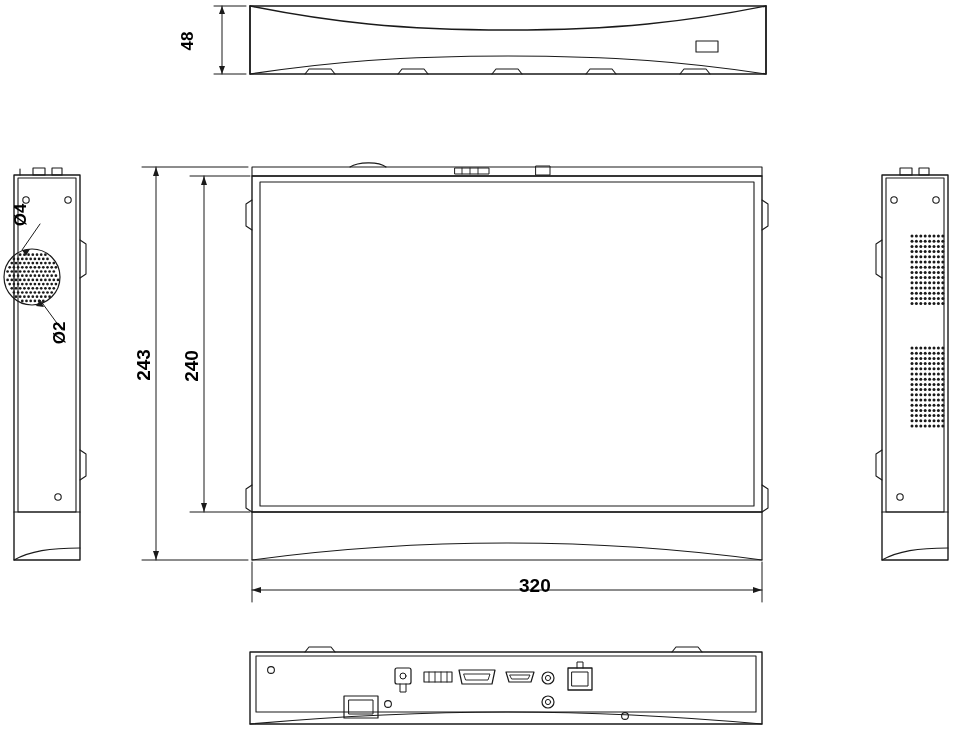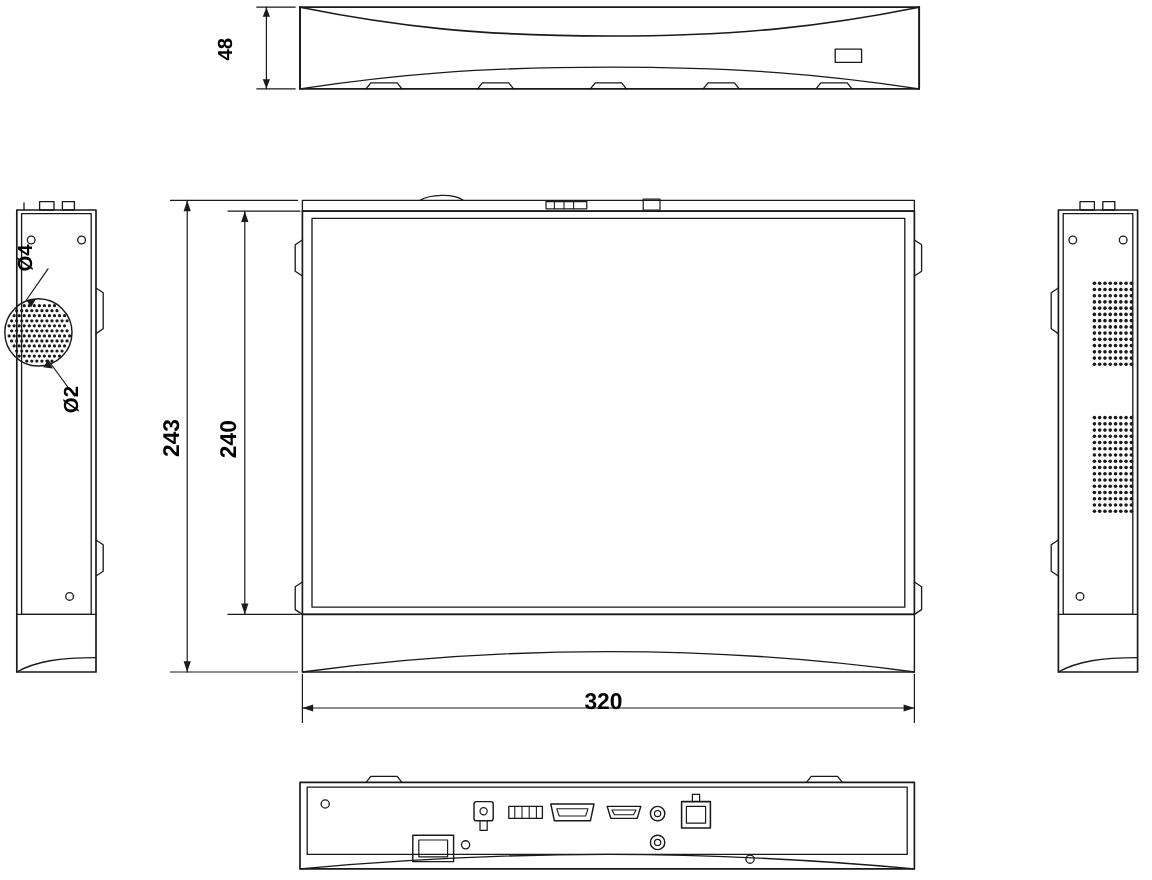--- a/index.html
+++ b/index.html
@@ -25,21 +25,21 @@
   .dim-label {
     position: absolute;
     font-family: "Liberation Sans", sans-serif;
     font-weight: bold;
     color: #000000;
     white-space: nowrap;
   }
   .dim-48 { font-size: 17px; }
   .dim-243 { font-size: 19px; }
   .dim-240 { font-size: 19px; }
-  .dim-320 { font-size: 19px; }
+  .dim-320 { font-size: 19px; margin-left: 32px; }
   .dim-d4 { font-size: 17px; }
   .dim-d2 { font-size: 17px; }
   .rot90 { transform: rotate(-90deg); transform-origin: 50% 50%; }
 </style>
 </head>
 <body>
 
 <div id="stage">
 
   <svg width="960" height="733" viewBox="0 0 960 733">

